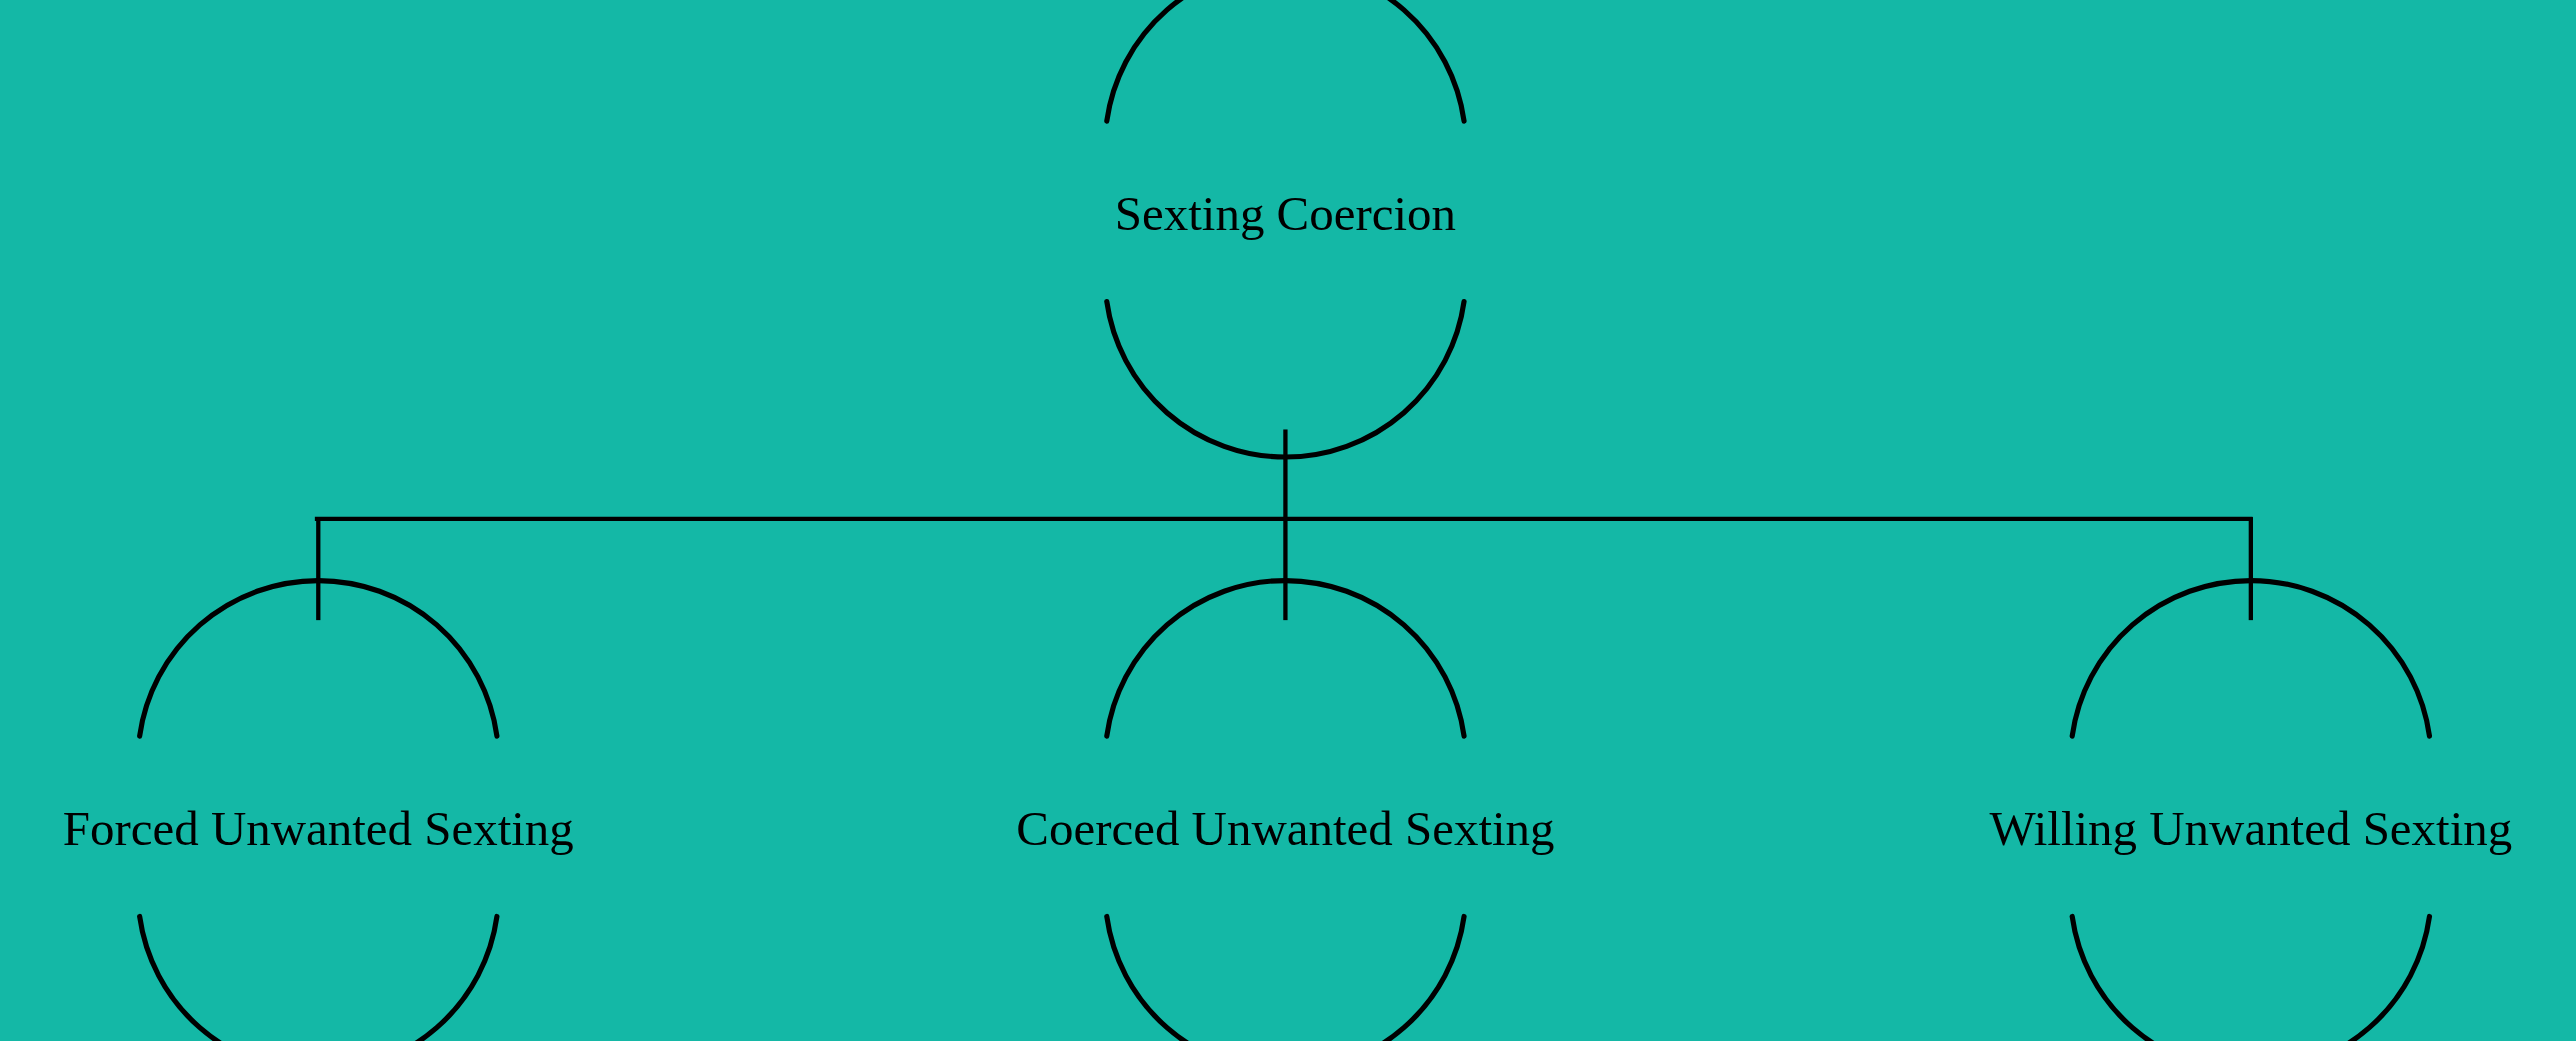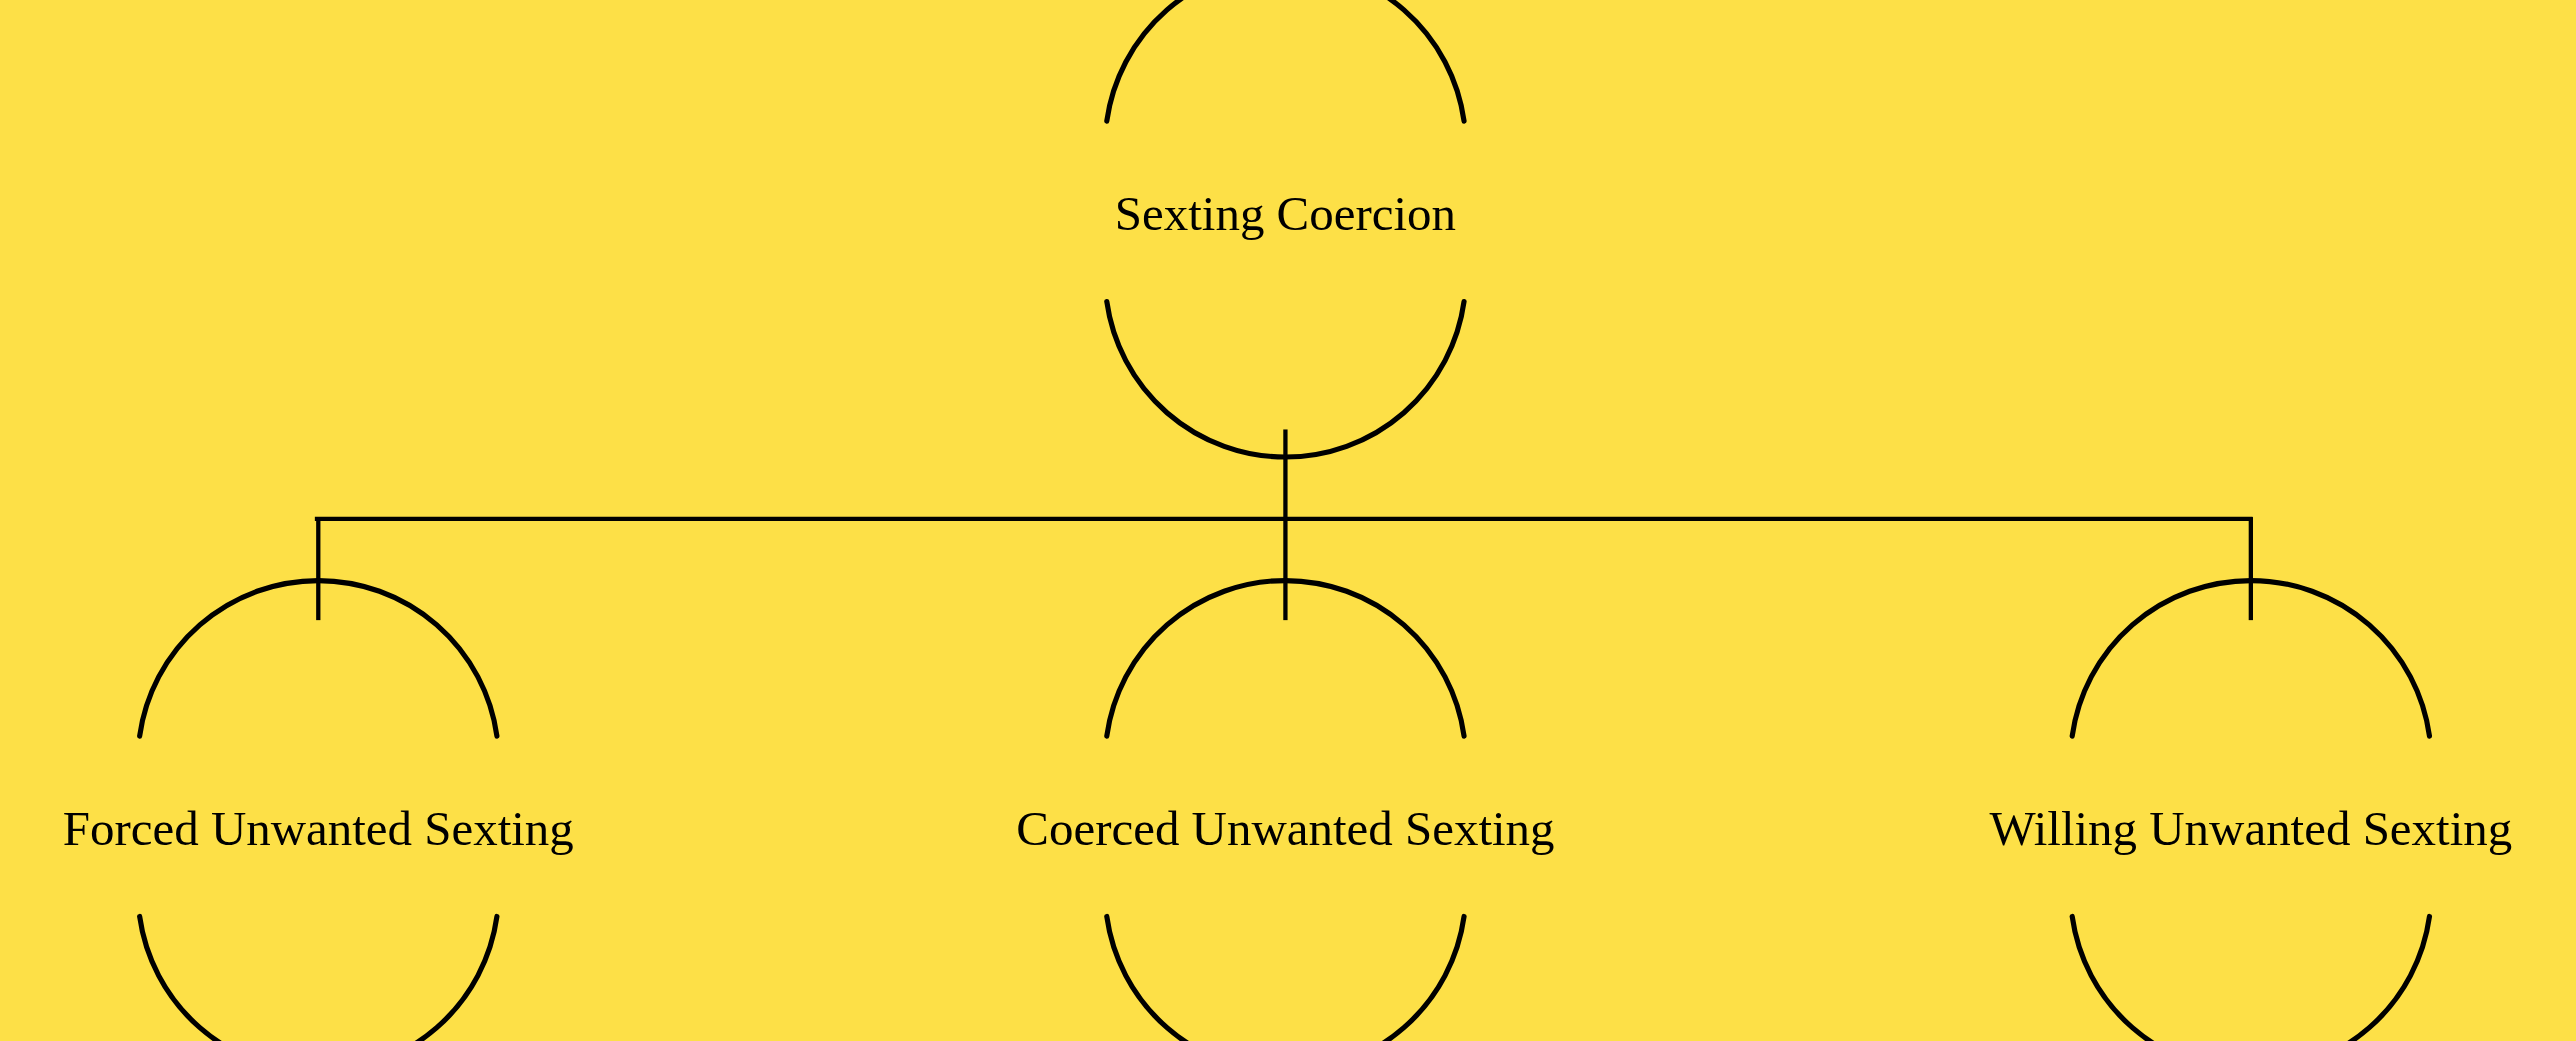--- a/index.html
+++ b/index.html
@@ -11,21 +11,21 @@
   body {
     width: 2576px;
     height: 1041px;
     font-family: "Liberation Serif", "DejaVu Serif", serif;
     overflow: hidden;
   }
   #diagram-root {
     position: relative;
     width: 2576px;
     height: 1041px;
-    background: #fde047;
+    background: #14b8a6;
   }
   #diagram-svg {
     position: absolute;
     top: 0;
     left: 0;
     width: 2576px;
     height: 1041px;
     display: block;
   }
   .node-label {

